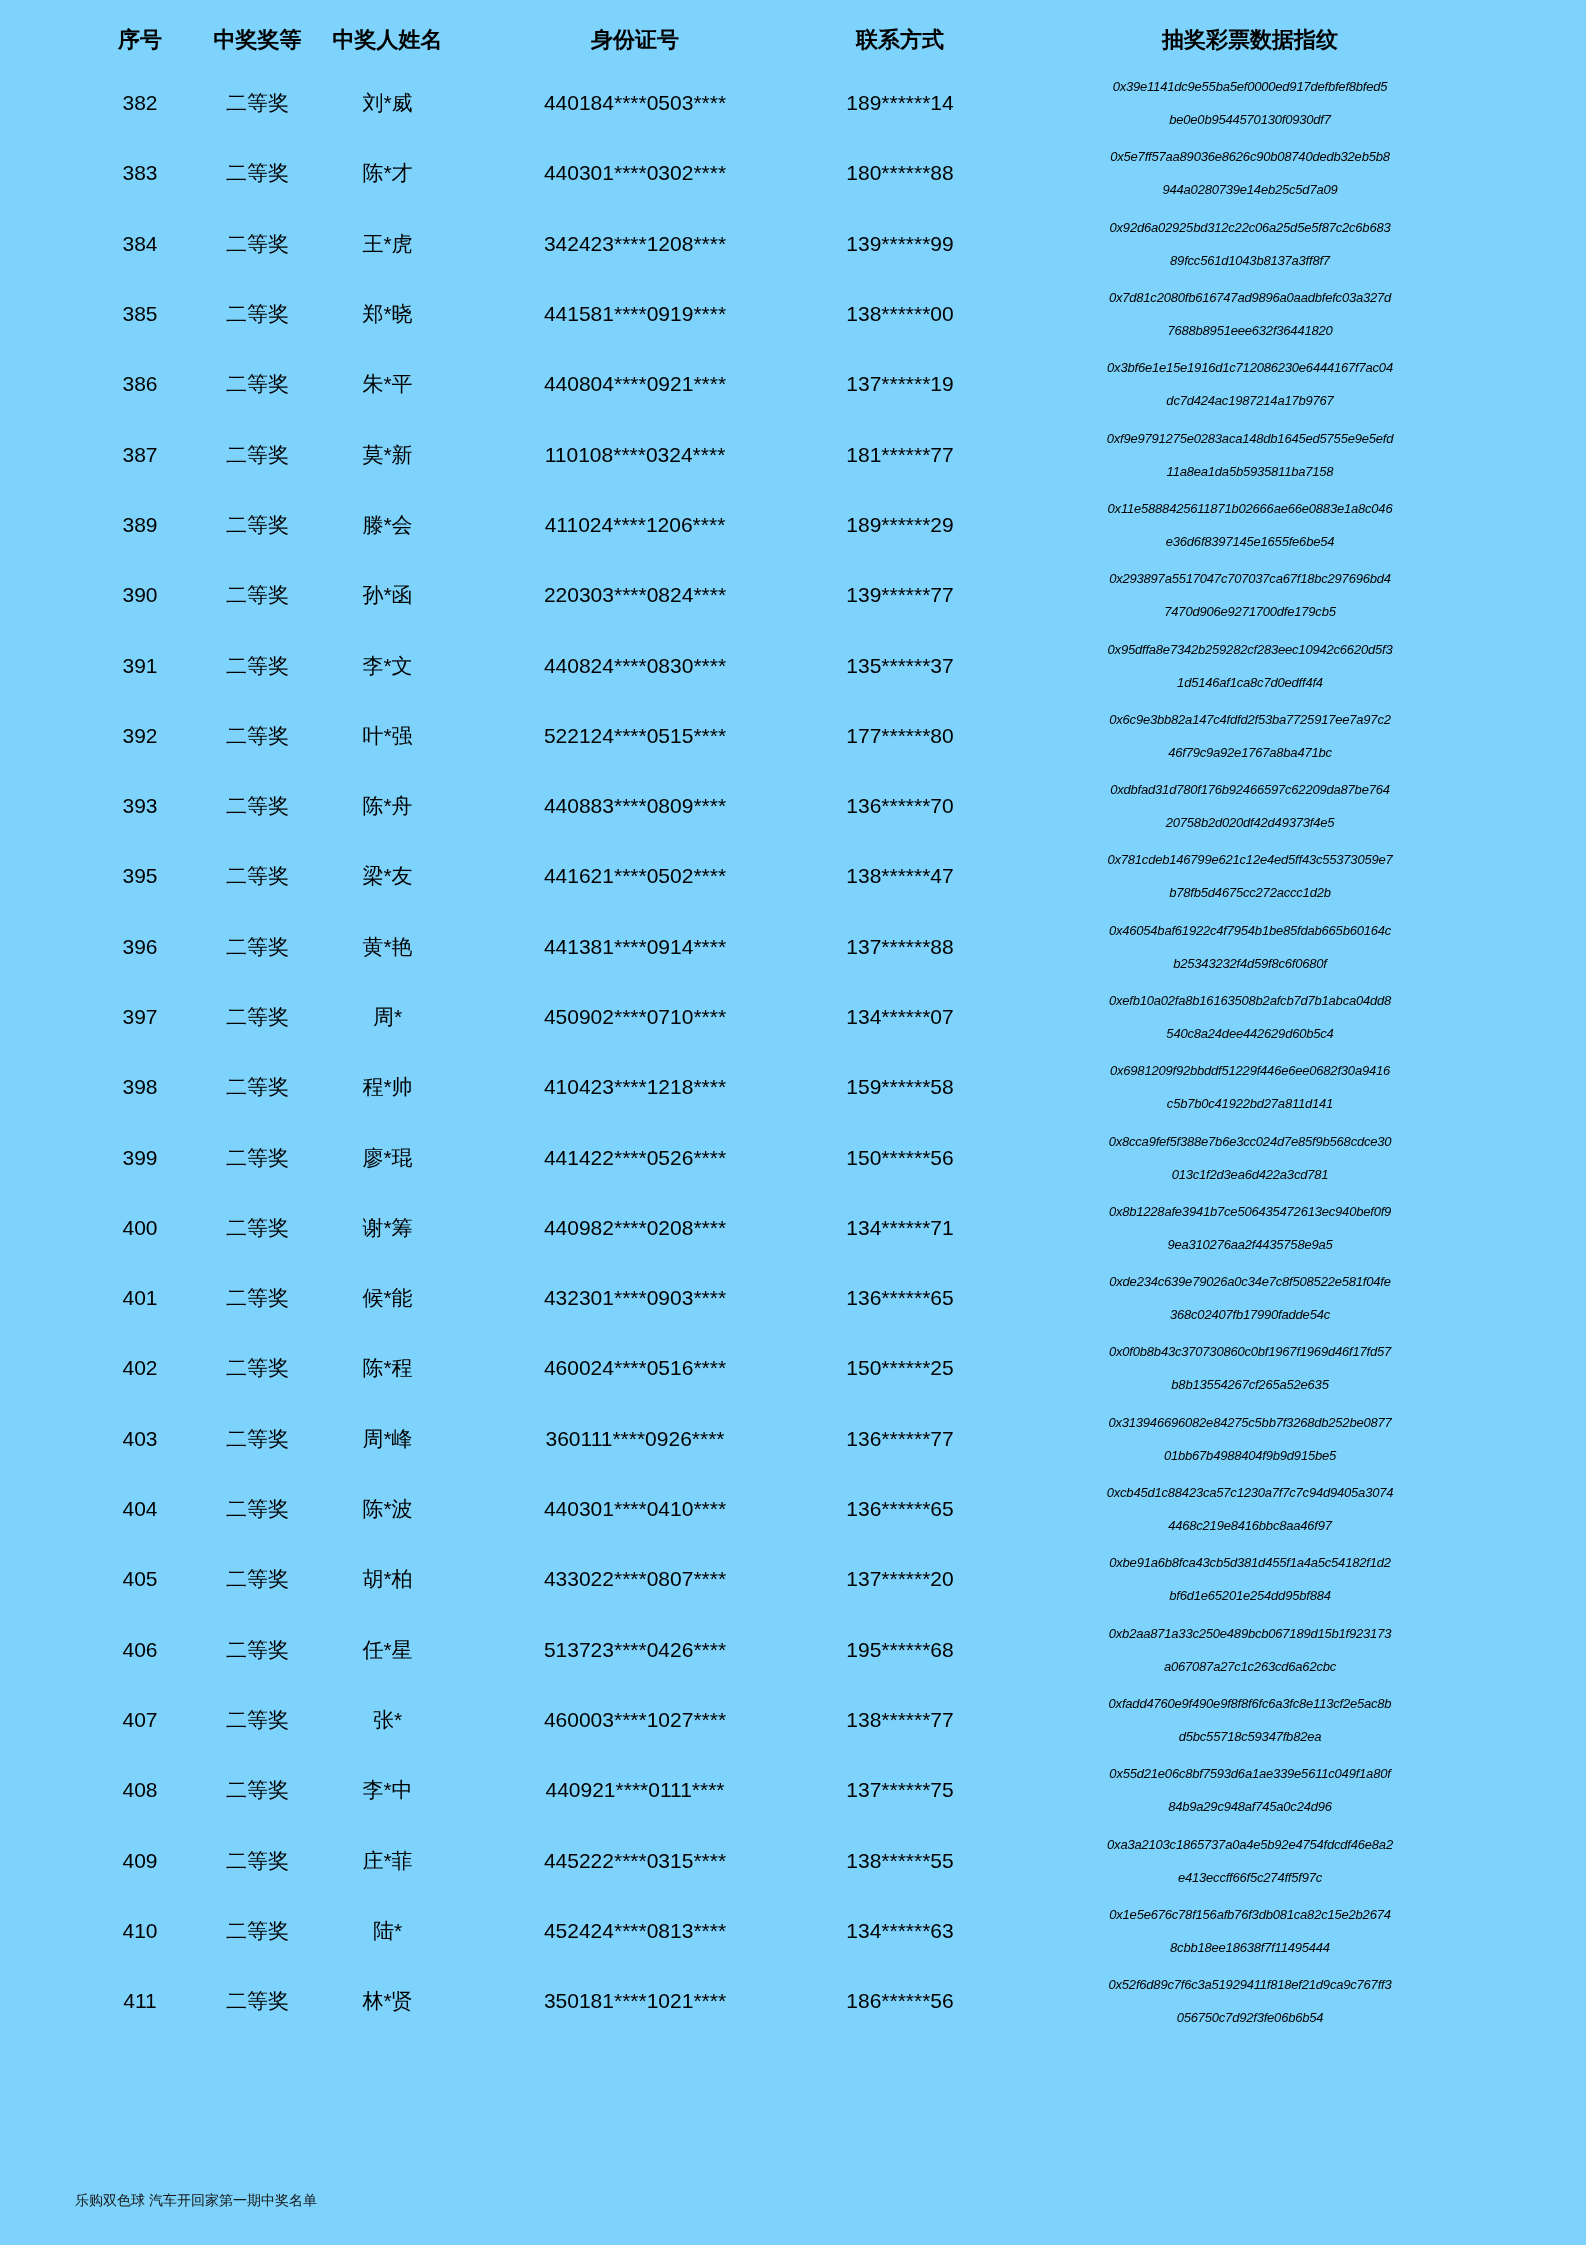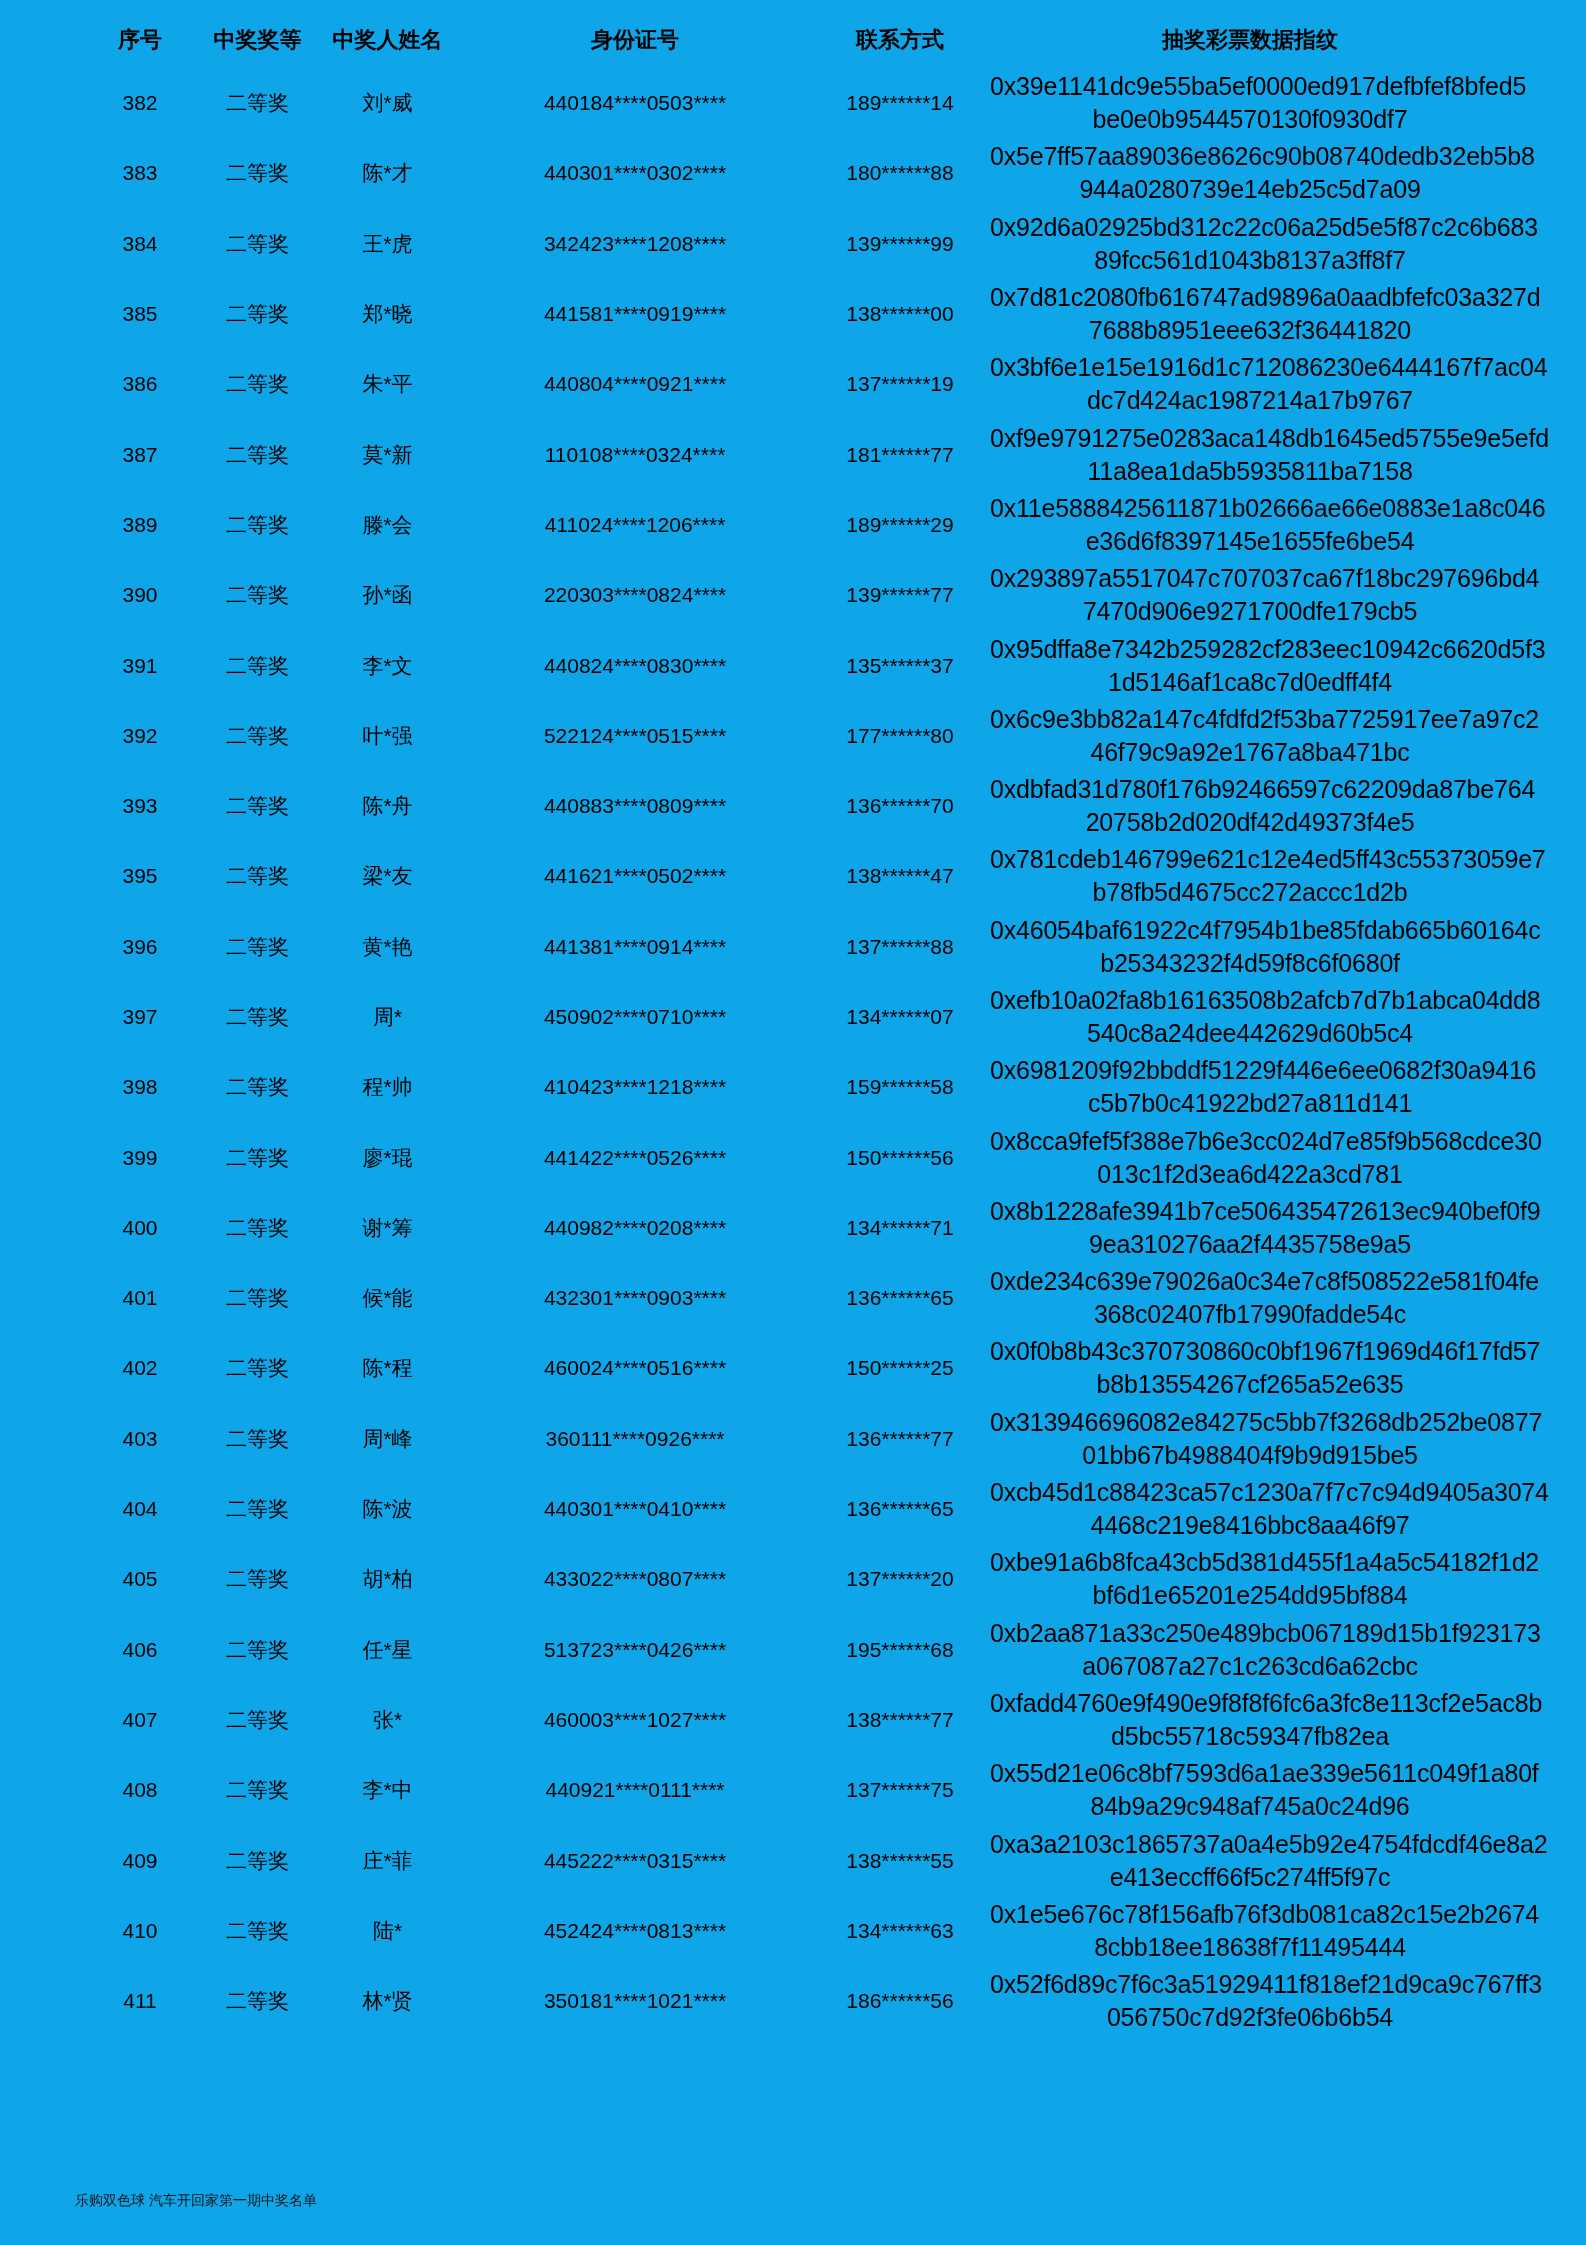--- a/index.html
+++ b/index.html
@@ -6,21 +6,21 @@
   body {
     width: 1586px; height: 2245px;
     background: #ffffff;
     color: #000000;
     font-family: "Liberation Sans", "DejaVu Sans", sans-serif;
   }
   .page {
     position: relative;
     width: 1586px; height: 2245px;
     overflow: hidden;
-    background: #0ea5e9;
+    background: #7dd3fc;
   }
   table.winners {
     position: absolute;
     top: 12px; left: 80px;
     width: 1430px;
     border-collapse: collapse;
     table-layout: fixed;
   }
   col.c-serial  { width: 120px; }
   col.c-tier    { width: 115px; }
@@ -38,21 +38,21 @@
     white-space: nowrap;
   }
   td {
     height: 70.3px;
     font-size: 21px;
     text-align: center;
     vertical-align: middle;
     padding: 0;
     white-space: nowrap;
   }
-  td.fp-cell { font-size: 25px; }
+  td.fp-cell { font-size: 13px; font-style: italic; }
   .fp-line {
     line-height: 33px;
     text-align: center;
     letter-spacing: -0.2px;
   }
   .footer-caption {
     position: absolute;
     left: 75px; top: 2192px;
     font-size: 14px;
     color: #151515;

